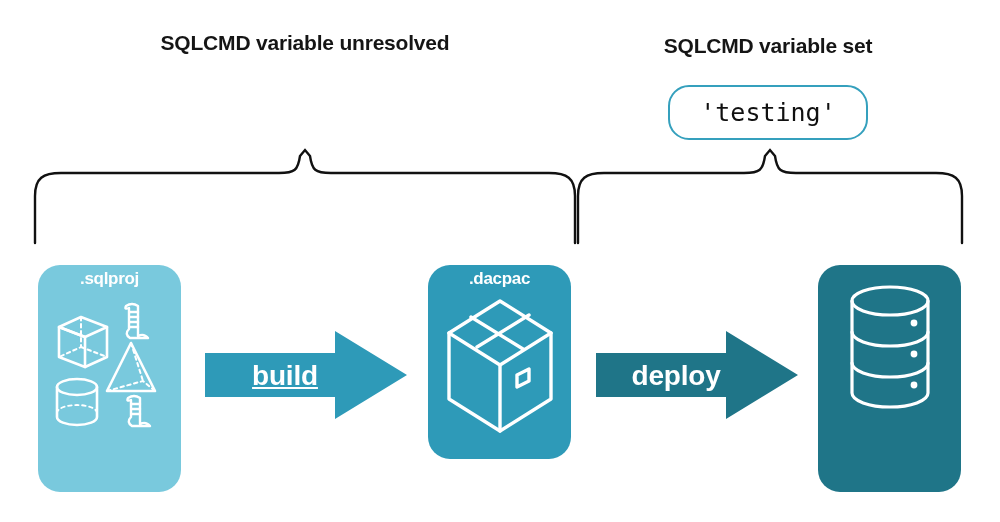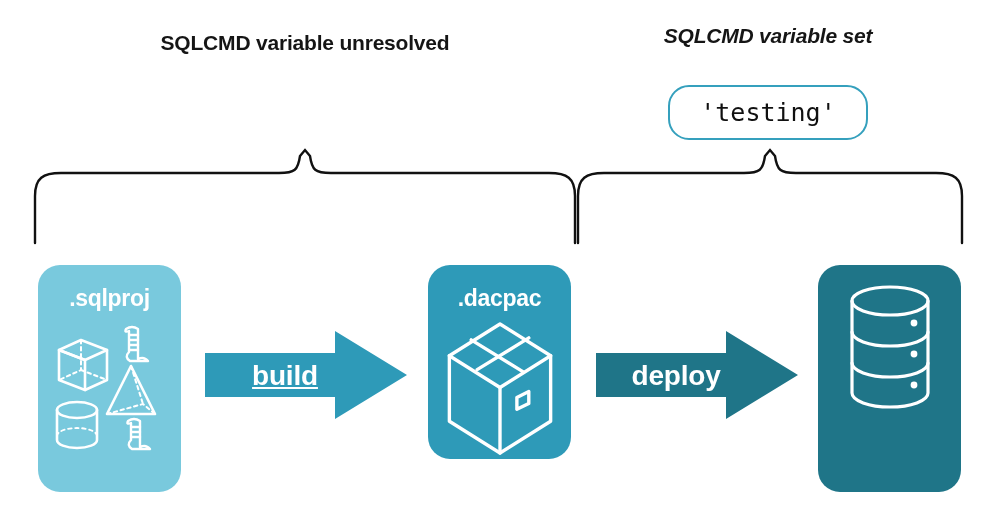--- a/index.html
+++ b/index.html
@@ -62,24 +62,24 @@
     position: absolute;
     border-radius: 22px;
     box-sizing: border-box;
     display: flex;
     flex-direction: column;
     align-items: center;
   }
   .card-label {
     font-family: "Liberation Sans", sans-serif;
     font-weight: bold;
-    font-size: 23px;
+    font-size: 17px;
     color: #ffffff;
     white-space: nowrap;
-    margin-top: 20px;
+    margin-top: 4px;
     letter-spacing: -0.3px;
     text-align: right;
   }
   .card-art {
     margin-top: 6px;
   }
 
   
   .arrow {
     position: absolute;
@@ -95,21 +95,21 @@
     letter-spacing: -0.2px;
   }
 </style>
 </head>
 <body>
 
 <div id="canvas">
 
   <div class="section-title" style="left:305px; top:31px;">SQLCMD variable unresolved</div>
 
-  <div class="section-title" style="left:768px; top:24px;font-style:italic;">SQLCMD variable set</div>
+  <div class="section-title" style="left:768px; top:34px;">SQLCMD variable set</div>
 
 
   <div class="code-box" style="left:768px; top:85px; width:200px; height:55px;border-radius:21px;">
     <span>'testing'</span>
   </div>
 
   <svg class="brace" style="left:30px; top:148px;" width="550" height="100" viewBox="0 0 550 100">
     <path d="M 5 95
              L 5 48
              C 5 30 13 25 31 25

